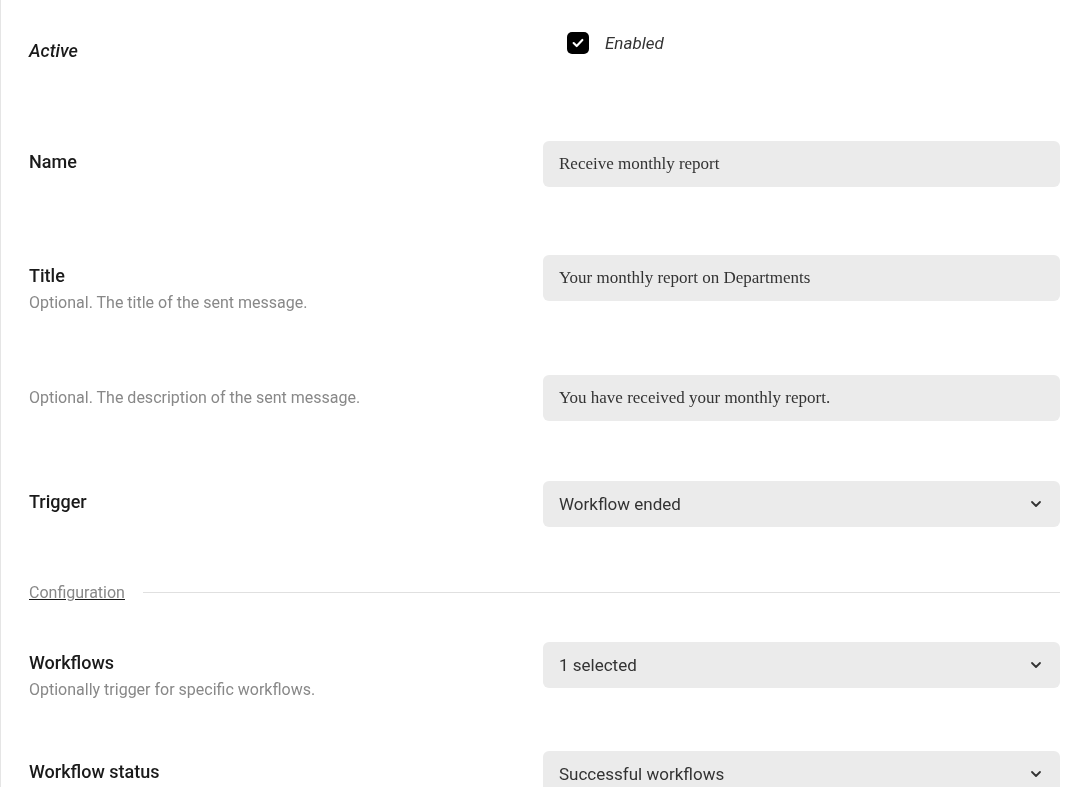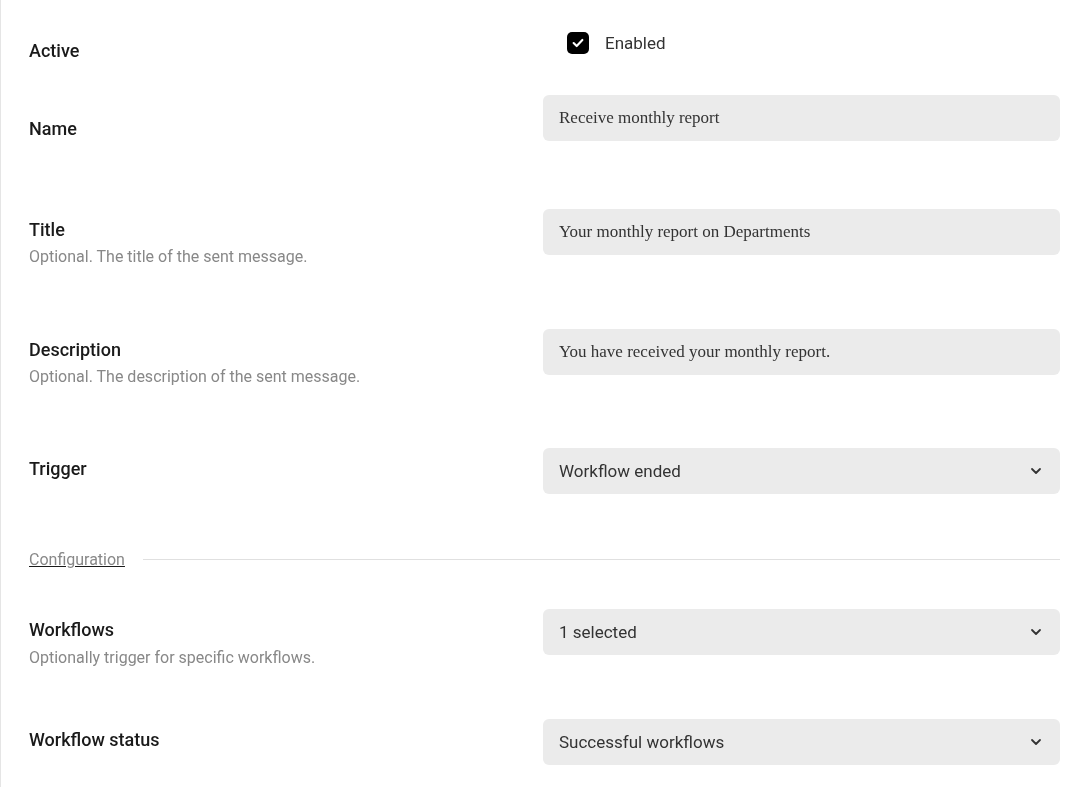--- a/index.html
+++ b/index.html
@@ -109,22 +109,22 @@
     .section-divider .section-title {
       font-size: 16px;
       color: #888888;
       white-space: nowrap;
     }
     .section-divider .line {
       flex: 1;
       height: 1px;
       background: #e0e0e0;
     }
-    .row-active { margin-bottom: 32px; }
-    .row-name { margin-bottom: 68px; align-items: flex-end; }
+    .row-active { margin-bottom: 78px; font-style: italic; }
+    .row-name { margin-bottom: 68px; }
     .row-title { margin-bottom: 60px; }
     .row-description { margin-bottom: 60px; }
     .row-trigger { margin-bottom: 70px; justify-content: center; }
     .row-workflows { margin-bottom: 50px; }
     .row-status { margin-bottom: 10px; }
   </style>
 </head>
 <body>
 
 <div class="form-row row-active">
@@ -157,21 +157,20 @@
     <div class="field-label">Title</div>
     <div class="field-hint">Optional. The title of the sent message.</div>
   </div>
   <div class="input-col">
     <input type="text" class="text-input" value="Your monthly report on Departments" style="">
   </div>
 </div>
 
 <div class="form-row row-description">
   <div class="label-col">
-    <div class="field-label">Description</div>
     <div class="field-hint">Optional. The description of the sent message.</div>
   </div>
   <div class="input-col">
     <input type="text" class="text-input" value="You have received your monthly report." style="">
   </div>
 </div>
 
 <div class="form-row row-trigger">
   <div class="label-col">
     <div class="field-label">Trigger</div>

